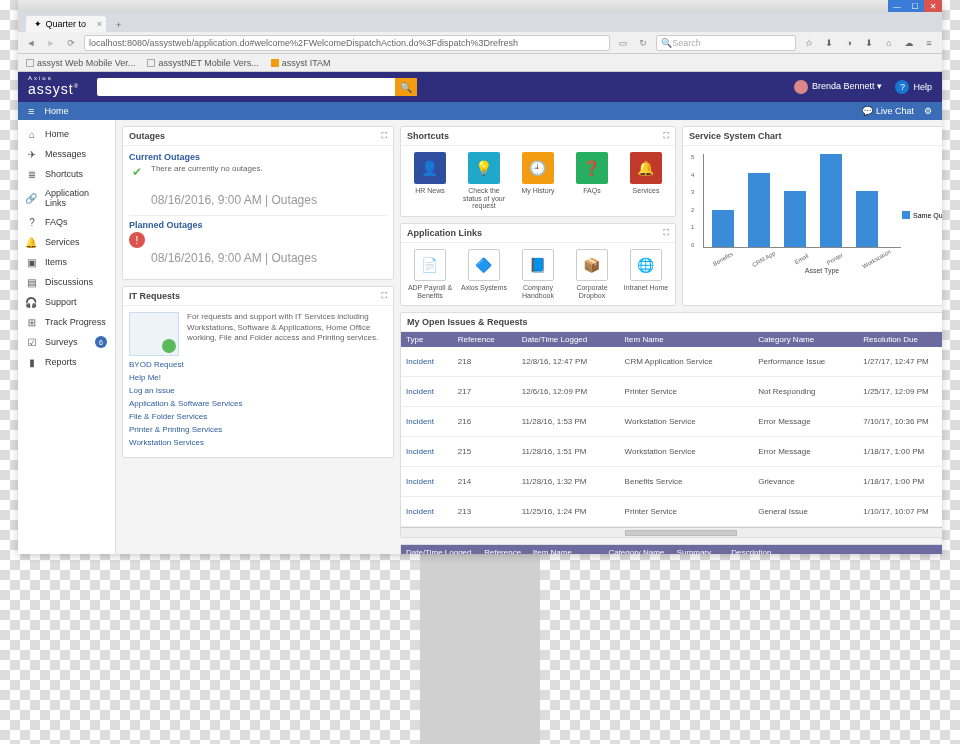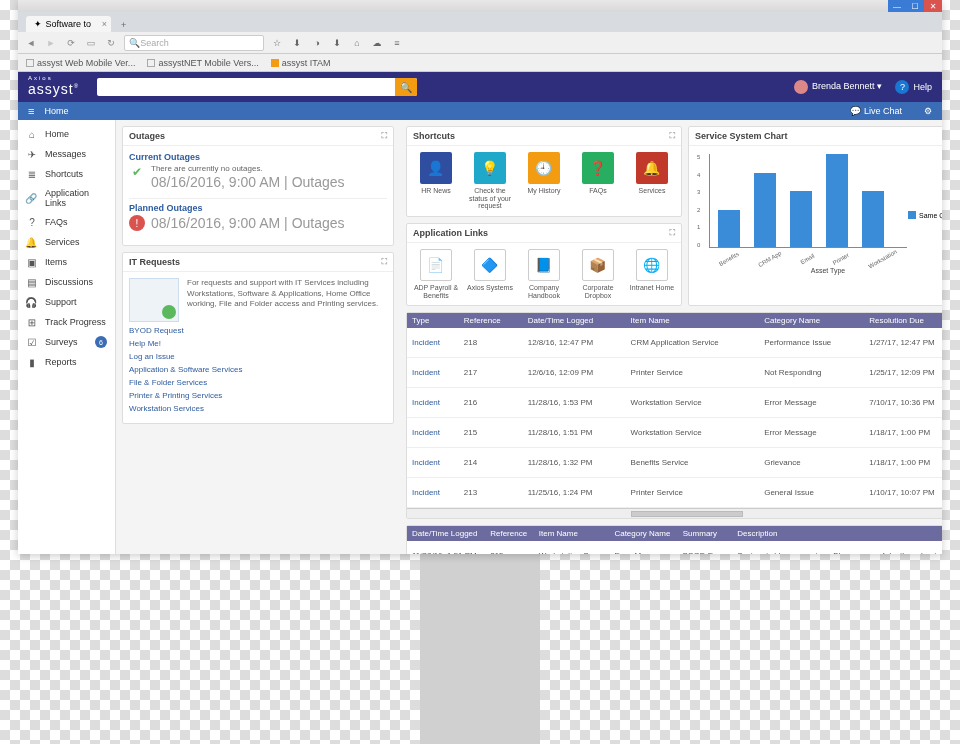--- a/index.html
+++ b/index.html
@@ -33,39 +33,39 @@
 .logo sup{font-size:6px}
 .logo-pre{font-size:6px;display:block;line-height:4px;letter-spacing:2px}
 .main-search{flex:0 0 320px;margin-left:18px;height:18px;background:#fff;border-radius:2px;position:relative}
 .main-search-btn{position:absolute;right:0;top:0;width:22px;height:18px;background:#f39c12;display:flex;align-items:center;justify-content:center;color:#fff;font-size:10px;border-radius:0 2px 2px 0}
 .header-right{margin-left:auto;display:flex;align-items:center;gap:14px;font-size:9px}
 .avatar{width:14px;height:14px;border-radius:50%;background:#d88;display:inline-block;vertical-align:middle;margin-right:4px}
 .help-badge{width:14px;height:14px;border-radius:50%;background:#1976d2;color:#fff;display:inline-flex;align-items:center;justify-content:center;font-size:9px;margin-right:4px}
 
 .breadcrumb{height:18px;background:#3a6db5;color:#fff;display:flex;align-items:center;padding:0 10px;font-size:9px}
 .bc-hamburger{margin-right:10px;font-size:11px}
-.bc-right{margin-left:auto;display:flex;gap:22px;align-items:center}
+.bc-right{margin-left:auto;display:flex;gap:10px;align-items:center}
 
 .body{flex:1;display:flex;background:#f4f4f4;overflow:hidden}
 .sidebar{width:98px;background:#fff;border-right:1px solid #ddd;padding:4px 0}
 .sb-item{display:flex;align-items:center;gap:7px;padding:4px 8px;font-size:9px;color:#333;cursor:pointer}
 .sb-icon{width:12px;height:12px;display:inline-flex;align-items:center;justify-content:center;color:#555;font-size:10px}
 .badge{background:#3a6db5;color:#fff;border-radius:7px;min-width:12px;height:12px;font-size:7px;display:inline-flex;align-items:center;justify-content:center;padding:0 3px;margin-left:auto}
 
-.main{flex:1;padding:6px;overflow:auto;display:grid;grid-template-columns:272px 1fr;gap:12px;align-content:start}
+.main{flex:1;padding:6px;overflow:auto;display:grid;grid-template-columns:272px 1fr;gap:6px;align-content:start}
 .panel{background:#fff;border:1px solid #ddd;border-radius:2px;font-size:9px;position:relative}
 .panel-h{padding:4px 6px;font-weight:bold;color:#444;border-bottom:1px solid #eee;font-size:9px;display:flex;align-items:center}
 .panel-expand{margin-left:auto;color:#aaa;cursor:pointer;font-size:8px}
 .panel-b{padding:6px}
 
 .outage-title{color:#2e5c9e;font-size:9px;font-weight:bold;margin-bottom:2px}
 .outage-row{display:flex;gap:6px;margin-bottom:8px}
 .outage-icon{width:16px;height:16px;flex-shrink:0;display:flex;align-items:center;justify-content:center;font-size:12px}
 .outage-text{font-size:8px;color:#666;line-height:1.3}
-.outage-meta{font-size:14px;color:#999;margin-top:0}
+.outage-meta{font-size:12px;color:#999;margin-top:19px}
 
 .itserv{display:flex;gap:8px}
 .itserv-img{width:50px;height:44px;background:#eef3f8;border:1px solid #cde;position:relative;flex-shrink:0}
 .itserv-img::after{content:"";position:absolute;bottom:2px;right:2px;width:14px;height:14px;background:#5cb85c;border-radius:50%}
 .itserv-links a{display:block;color:#2e5c9e;font-size:8px;margin:4px 0;text-decoration:none}
 
 .right-col{display:flex;flex-direction:column;gap:6px}
 .top-row{display:grid;grid-template-columns:1fr 280px;gap:6px}
 
 .tile-grid{display:flex;gap:8px;justify-content:flex-start;padding:6px}
@@ -101,29 +101,32 @@
 <div class="win-bar">
   <div class="win-btns">
     <span class="win-min">—</span>
     <span class="win-max">☐</span>
     <span class="win-close">✕</span>
   </div>
 </div>
 <div class="tab-bar">
   <div class="tab">
     <span>✦</span>
-    <span>Software to</span>
+    <span>Quarter to</span>
     <span class="tab-close">×</span>
   </div>
   <div class="new-tab">+</div>
 </div>
 <div class="addr-bar">
   <span class="nav-btn">◄</span>
   <span class="nav-btn" style="opacity:.4">►</span>
   <span class="nav-btn">⟳</span>
+  <div class="url-box">
+        <span>localhost:8080/assystweb/application.do#welcome%2FWelcomeDispatchAction.do%3Fdispatch%3Drefresh</span>
+      </div>
   <span class="nav-btn">▭</span>
   <span class="nav-btn">↻</span>
   <div class="search-box">🔍 <span>Search</span></div>
   <div class="addr-icons">
     <span>☆</span>
     <span>⬇</span>
     <span>◑</span>
     <span>⬇</span>
     <span>⌂</span>
     <span>☁</span>
@@ -358,20 +361,23 @@
                     <span>CRM App</span>
                     <span>Email</span>
                     <span>Printer</span>
                     <span>Workstation</span>
                   </div>
               <div class="chart-xlabel">Asset Type</div>
             </div>
           </div>
         </div>
         <div class="panel" style="position:relative">
+          <div class="panel-h">
+                <span>My Open Issues &amp; Requests</span>
+              </div>
           <table class="table" id="issues-table">
                 <thead>
                   <tr>
                     <th>Type</th>
                     <th>Reference</th>
                     <th>Date/Time Logged</th>
                     <th>Item Name</th>
                     <th>Category Name</th>
                     <th>Resolution Due</th>
                   </tr>

